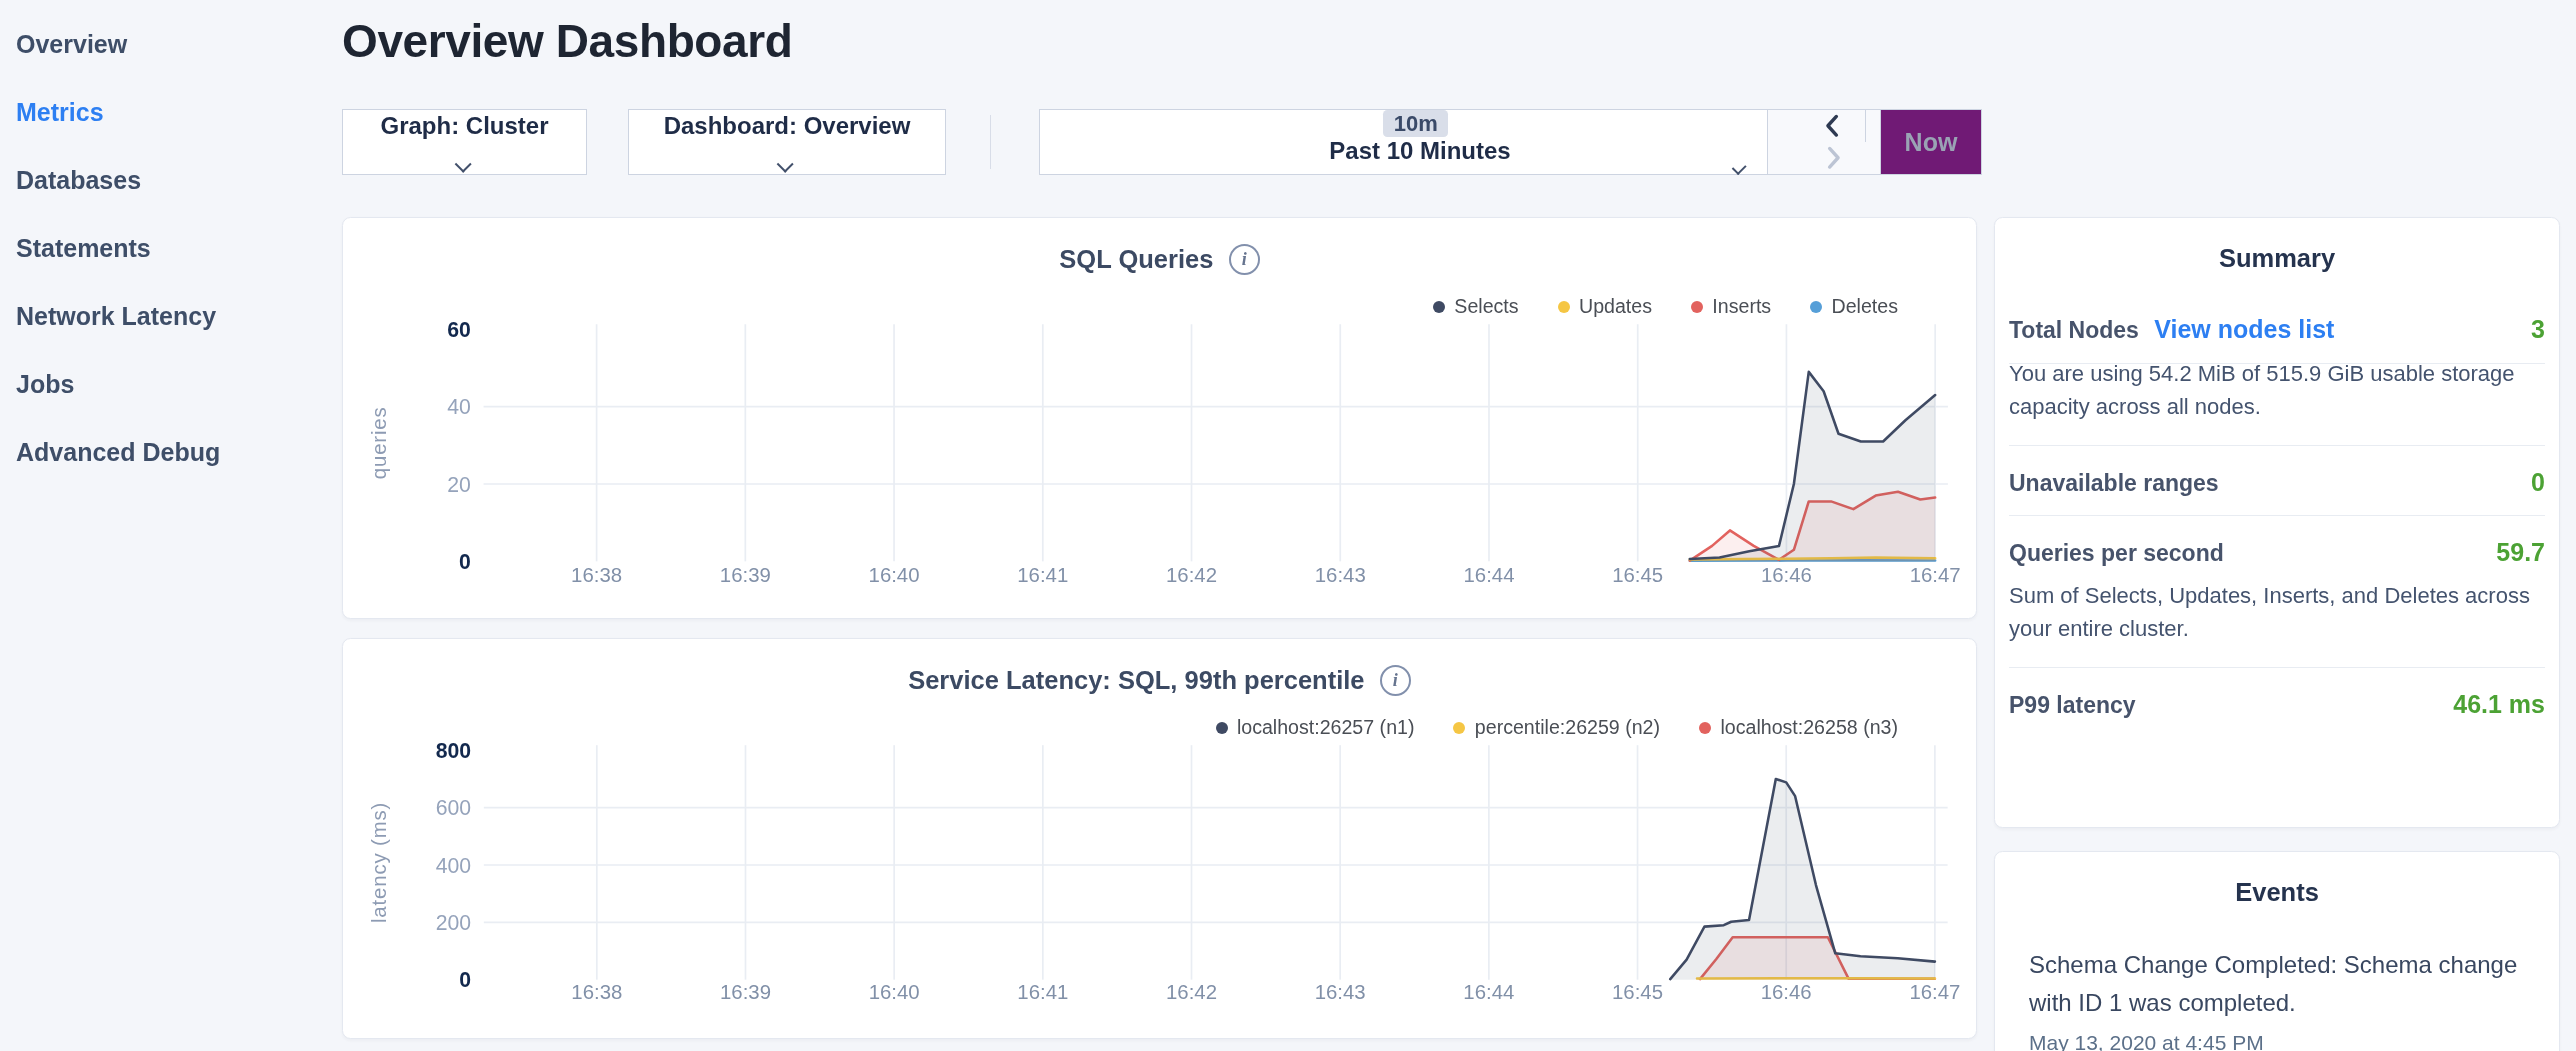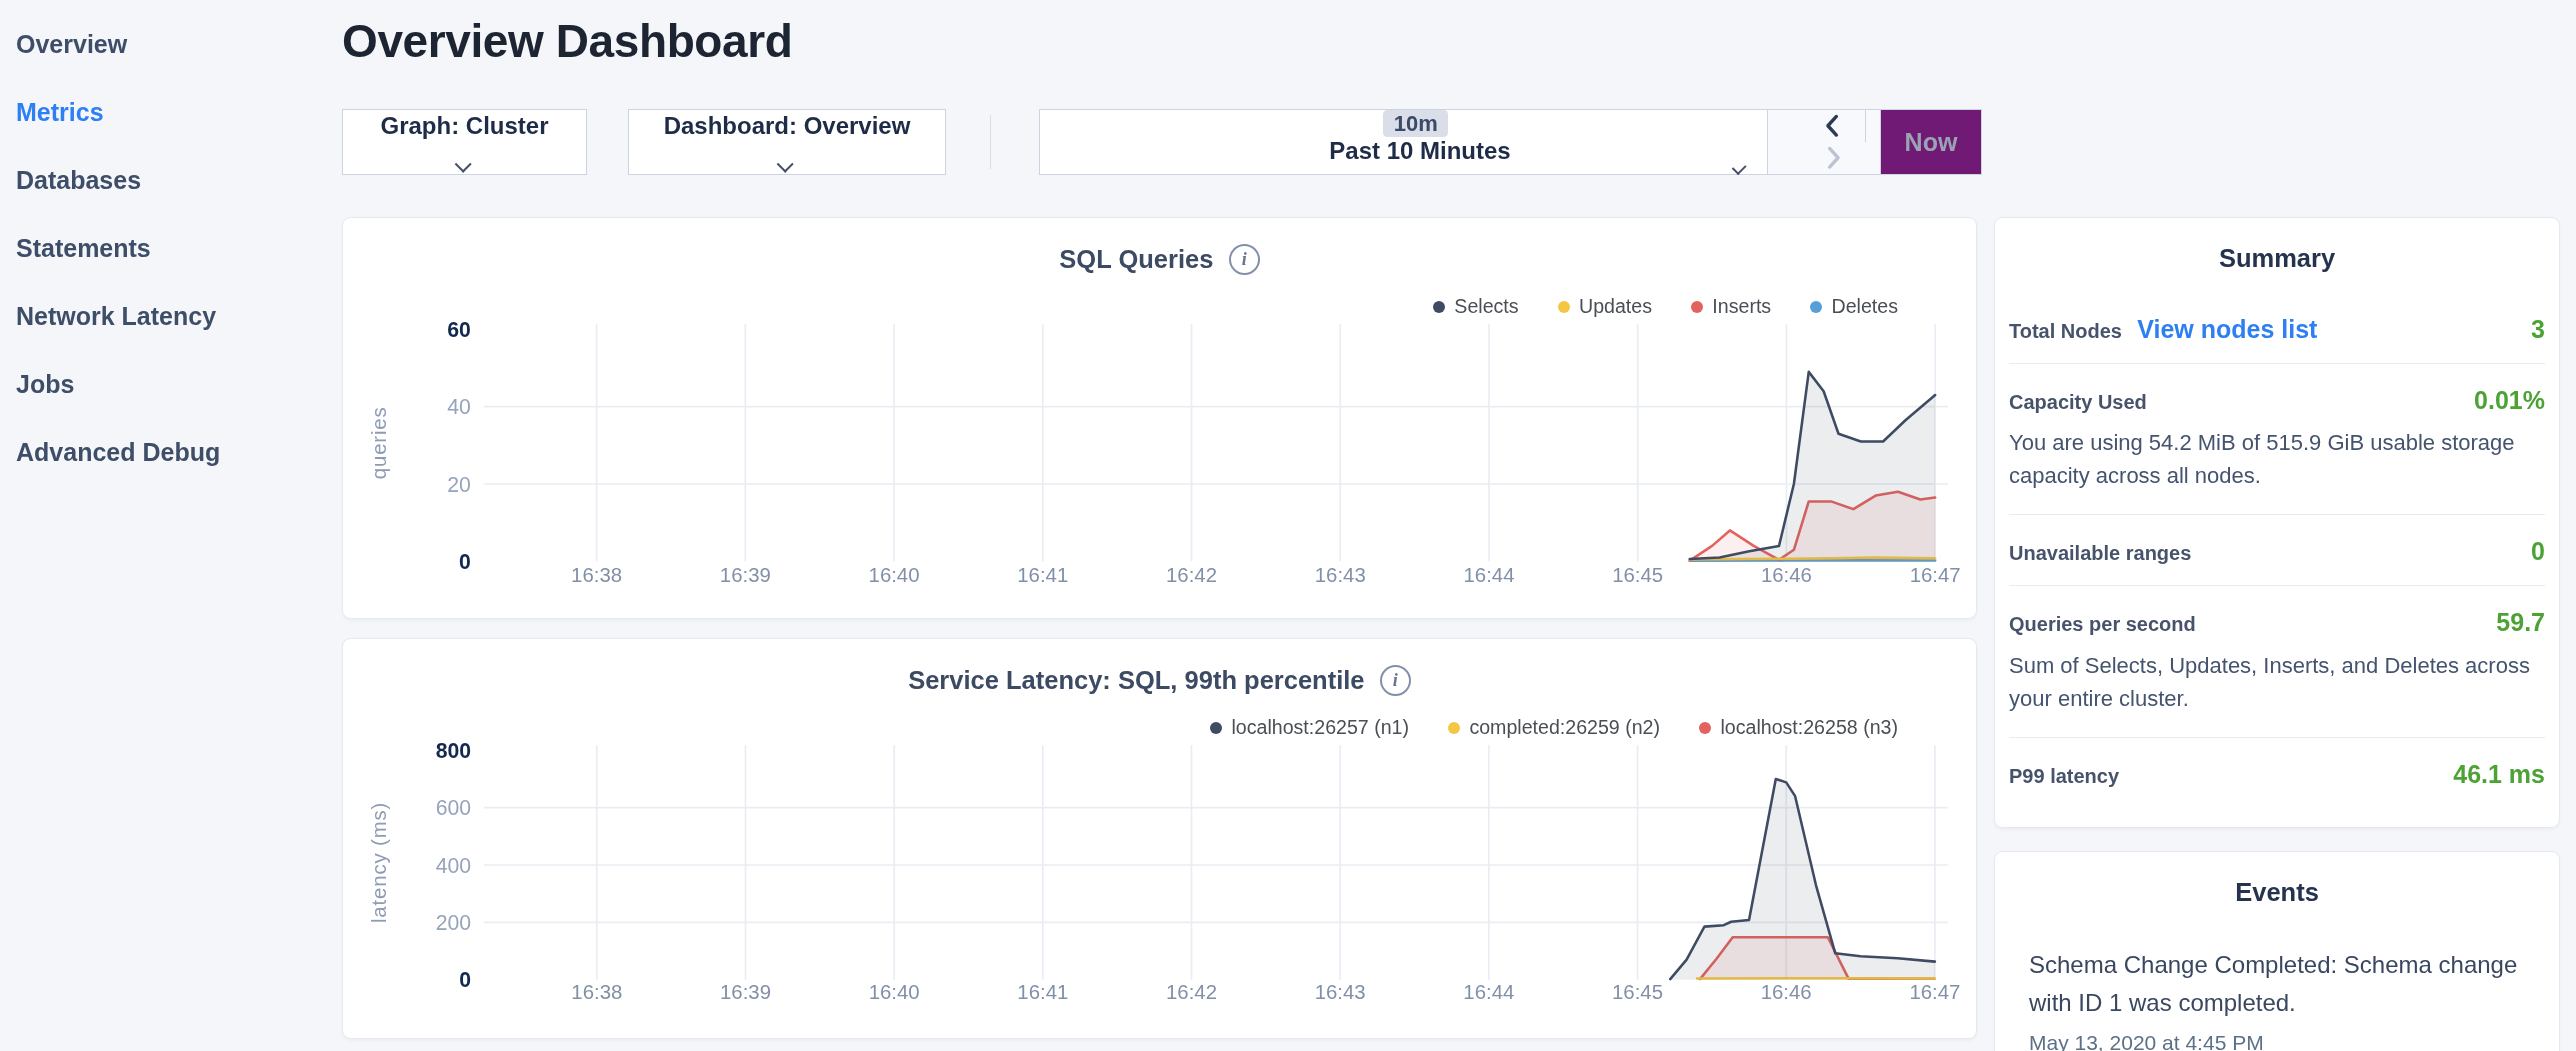--- a/index.html
+++ b/index.html
@@ -55,21 +55,21 @@
   .legend-dot { width:12px; height:12px; border-radius:50%; display:inline-block; }
   .chart-svg { position:absolute; left:0; top:0; }
   svg text { font-family:"Liberation Sans", sans-serif; }
 
   
   .summary-card { left:1994px; top:217px; width:566px; height:611px; padding:0 14px; }
   .events-card { left:1994px; top:851px; width:566px; height:255px; padding:0 34px; }
   .side-title { margin-top:25.5px; text-align:center; font-size:25.5px; font-weight:700; color:#25334E; }
   .sum-row { display:flex; align-items:baseline; padding:22px 0 18.7px 0; }
   .sum-row.first { margin-top:20.4px; }
-  .sum-label { font-size:20px; font-weight:700; color:#47536B; }
+  .sum-label { font-size:23px; font-weight:700; color:#47536B; }
   .sum-link { font-size:25px; font-weight:700; color:#2D7FF2; margin-left:15.3px; cursor:pointer; }
   .sum-value { margin-left:auto; font-size:25px; font-weight:700; color:#4CA234; }
   .sum-desc { font-size:22px; color:#44536E; line-height:1.5; padding-bottom:22px; margin-top:-6.8px; }
   .sum-divider { border-top:1.3px solid #E8ECF2; }
   .event-msg { margin-top:39px; font-size:24px; color:#394760; line-height:1.6; }
   .event-time { margin-top:8.5px; font-size:21px; color:#5C7089; }
 </style>
 </head>
 <body>
 
@@ -182,21 +182,21 @@
       <span class="chart-title">Service Latency: SQL, 99th percentile</span>
       <span class="info-icon">i</span>
     </div>
     <div class="legend" id="legend-1">
         <span class="legend-item">
           <span class="legend-dot" style="background: rgb(63, 74, 99);"></span>
           <span>localhost:26257 (n1)</span>
         </span>
         <span class="legend-item">
           <span class="legend-dot" style="background: rgb(245, 198, 68);"></span>
-          <span>completed:26259 (n2)</span>
+          <span>percentile:26259 (n2)</span>
         </span>
         <span class="legend-item">
           <span class="legend-dot" style="background: rgb(226, 98, 94);"></span>
           <span>localhost:26258 (n3)</span>
         </span>
       </div>
     <svg class="chart-svg" id="svg-1" width="1635" height="401" viewBox="0 0 1923 472">
         <line x1="298" y1="125" x2="298" y2="401" stroke="#E9EDF3" stroke-width="2"></line>
         <text x="298" y="424" text-anchor="middle" font-size="24" fill="#8190A8">16:38</text>
         <line x1="473" y1="125" x2="473" y2="401" stroke="#E9EDF3" stroke-width="2"></line>
@@ -238,24 +238,20 @@
   <aside class="card summary-card">
     <div class="side-title">Summary</div>
 
     <div class="sum-row first">
       <span class="sum-label">Total Nodes</span>
       <span class="sum-link">View nodes list</span>
       <span class="sum-value">3</span>
     </div>
     <div class="sum-divider"></div>
 
-    <div class="sum-row">
-      <span class="sum-label">Capacity Used</span>
-      <span class="sum-value">0.01%</span>
-    </div>
     <div class="sum-desc">You are using 54.2 MiB of 515.9 GiB usable storage capacity across all nodes.</div>
     <div class="sum-divider"></div>
 
     <div class="sum-row">
       <span class="sum-label">Unavailable ranges</span>
       <span class="sum-value">0</span>
     </div>
     <div class="sum-divider"></div>
 
     <div class="sum-row">

